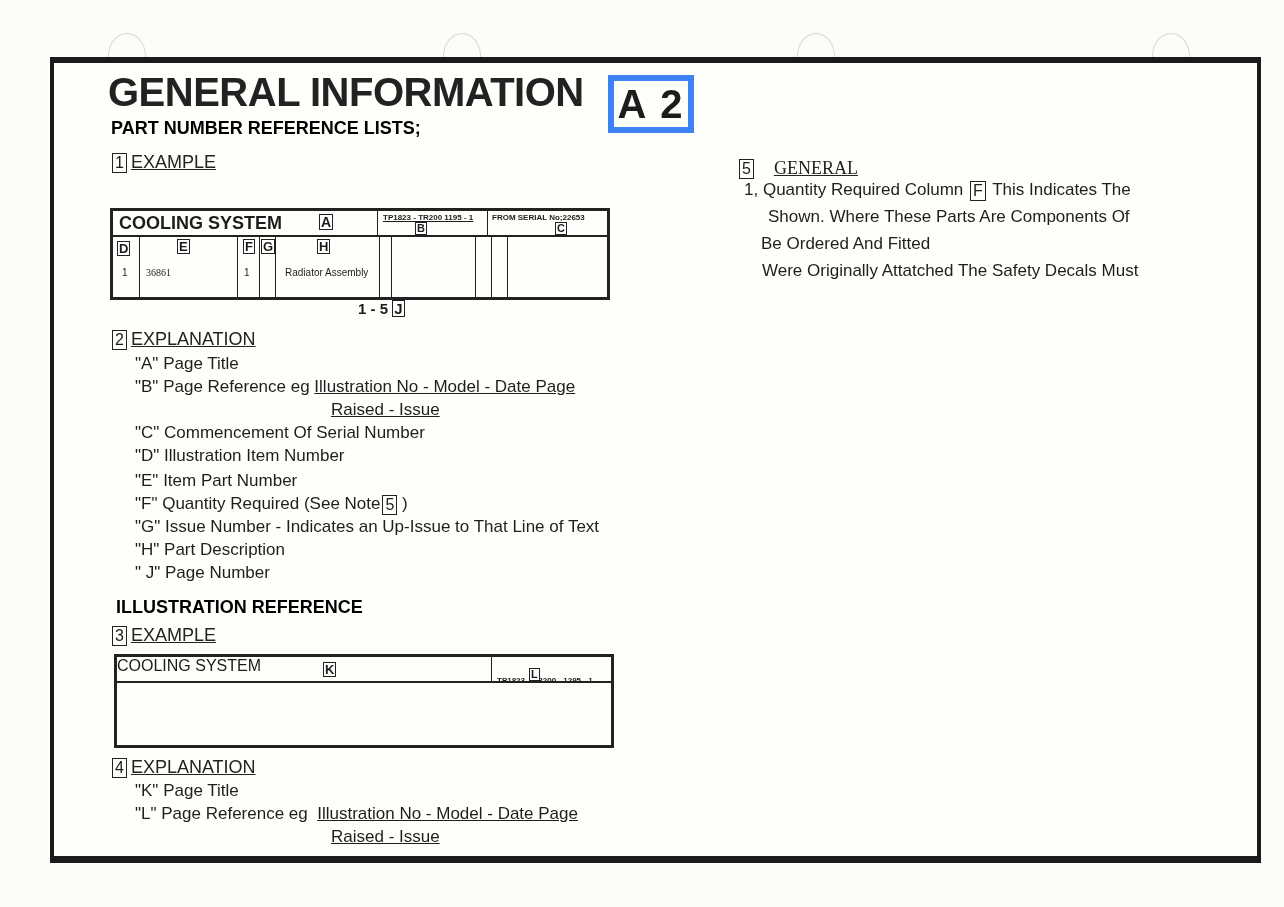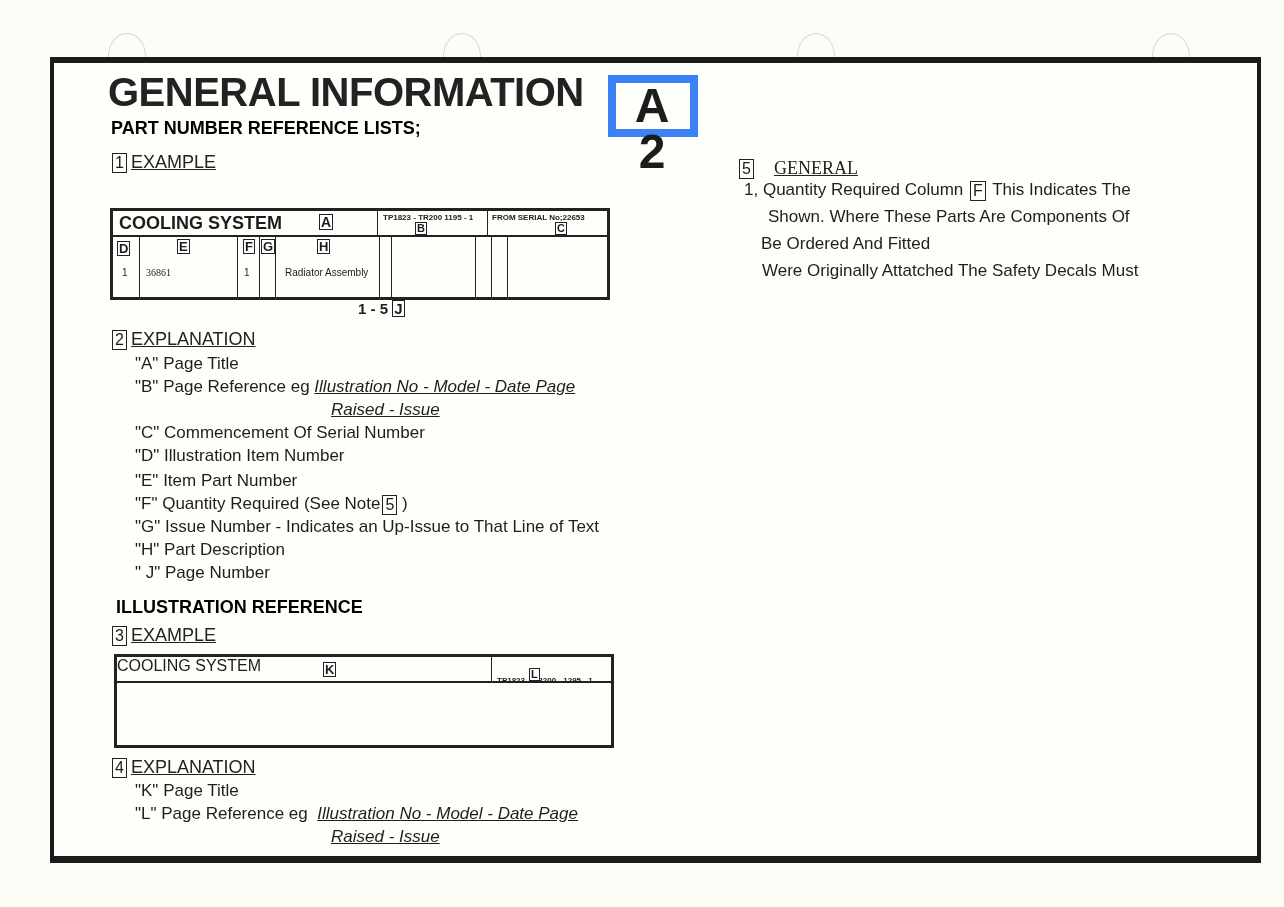--- a/index.html
+++ b/index.html
@@ -17,22 +17,22 @@
   .punch-hole {
     position: absolute; width: 36px; height: 44px; border-radius: 50%;
     background: #fdfcf7; border: 1px solid #d8d8d0; top: 33px;
   }
   .abs { position: absolute; }
   .title {
     left: 108px; top: 70px; font-size: 40px; font-weight: bold; letter-spacing: -0.5px;
     color: #222;
   }
   .sect-badge {
-    left: 608px; top: 75px; width: 74px; height: 46px; border: 8px solid #3b82f6;
-    font-size: 48px; font-weight: bold; line-height: 46px; text-align: center;
+    left: 608px; top: 75px; width: 74px; height: 46px; border: 6px solid #3b82f6;
+    font-size: 40px; font-weight: bold; line-height: 46px; text-align: center;
     letter-spacing: 2px;
   }
   .subhead { font-size: 18px; font-weight: bold; color: #000000; }
   .numbox {
     display: inline-block; border: 1.5px solid #222; font-size: 16px; line-height: 18px;
     padding: 0 2px; margin-right: 4px; vertical-align: middle;
   }
   .heading-u { font-size: 18px; text-decoration: underline; color: #222; vertical-align: middle; }
   .letterbox {
     display: inline-block; border: 1.5px solid #222; font-weight: bold; line-height: 1;
@@ -41,21 +41,21 @@
   .ex-table {
     position: absolute; left: 110px; top: 208px; width: 494px; height: 86px;
     border: 3px solid #222;
   }
   .ex-table .hdr { position: absolute; left: 0; top: 0; right: 0; height: 24px; border-bottom: 2px solid #222; }
   .ex-table .hdr-title { position: absolute; left: 6px; top: 2px; font-size: 18px; font-weight: bold; }
   .vline { position: absolute; top: 0; bottom: 0; width: 0; border-left: 1.5px solid #222; }
   .tiny { font-size: 8px; font-weight: bold; white-space: nowrap; }
   .cell-text { position: absolute; font-size: 10px; }
   .expl { font-size: 17px; line-height: 23px; color: #1e1e1e; }
-  .expl .u { text-decoration: underline; font-style: italic; }
+  .expl .u { text-decoration: underline; }
   .right-text { font-size: 17px; color: #1e1e1e; line-height: 27px; }
   .ill-table {
     position: absolute; left: 114px; top: 654px; width: 494px; height: 88px;
     border: 3px solid #222;
   }
   .ill-table .hdr { position: absolute; left: 0; top: 0; right: 0; height: 24px; border-bottom: 2px solid #222; }
 </style>
 </head>
 <body>
 
@@ -72,21 +72,21 @@
 
 <div class="abs" style="left:112px; top:152px;">
   <span class="numbox">1</span><span class="heading-u">EXAMPLE</span>
 </div>
 
 <div class="ex-table">
   <div class="hdr">
     <span class="hdr-title">COOLING SYSTEM</span>
     <span class="letterbox abs" style="left:206px; top:3px;">A</span>
     <div class="vline" style="left:264px;"></div>
-    <span class="tiny abs" style="left:270px; top:2px;">TP1823 - TR200 1195 - 1</span>
+    <span class="tiny abs" style="left:270px; top:2px;text-decoration:underline;">TP1823 - TR200 1195 - 1</span>
     <span class="letterbox abs" style="left:302px; top:11px; font-size:11px;">B</span>
     <div class="vline" style="left:374px;"></div>
     <span class="tiny abs" style="left:379px; top:2px;">FROM SERIAL  No;22653</span>
     <span class="letterbox abs" style="left:442px; top:11px; font-size:11px;">C</span>
   </div>
   <div class="abs" style="left:0; top:26px; right:0; bottom:0;">
     <div class="vline" style="left:26px;"></div>
     <div class="vline" style="left:124px;"></div>
     <div class="vline" style="left:146px;"></div>
     <div class="vline" style="left:162px;"></div>

